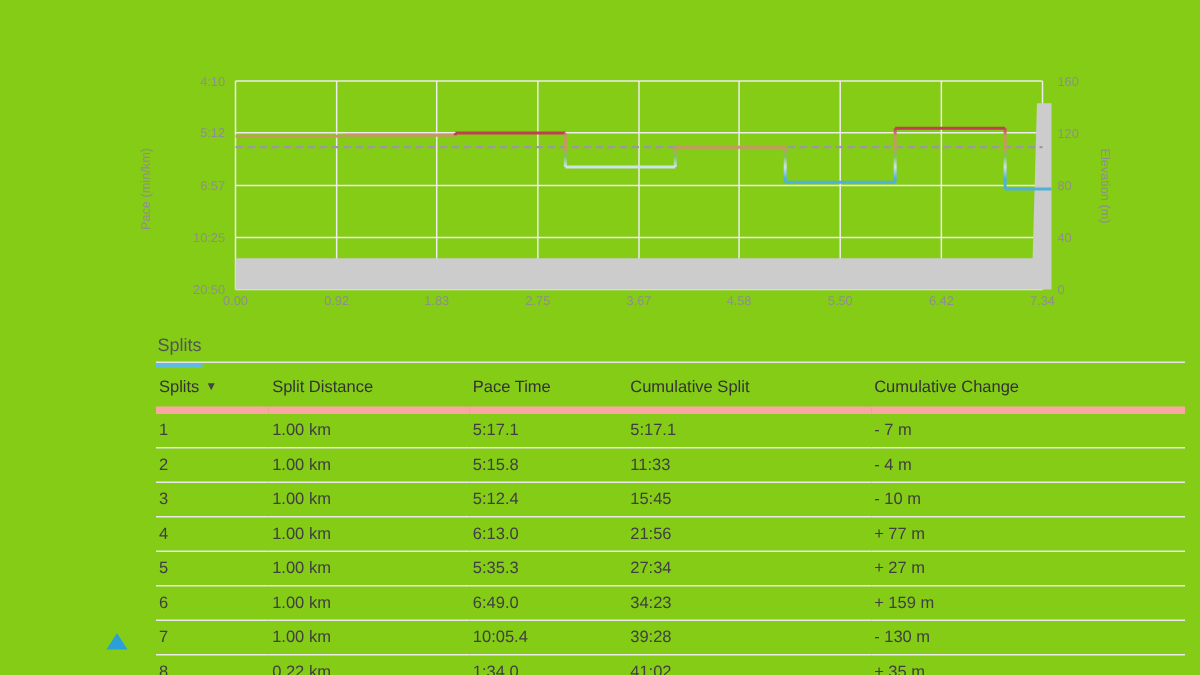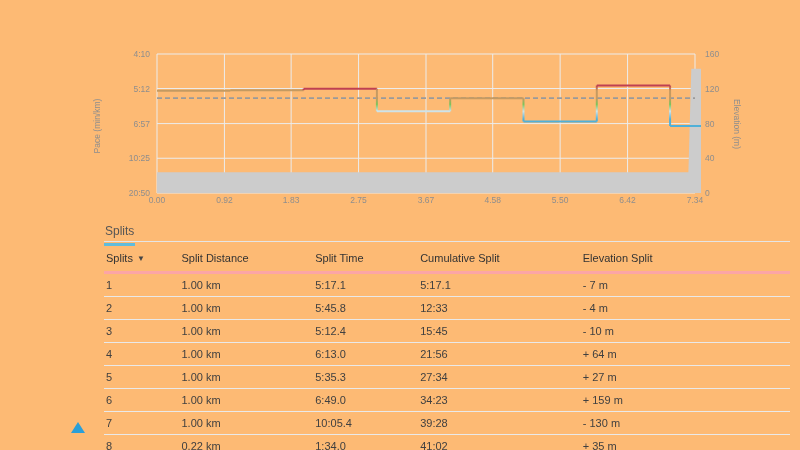--- a/index.html
+++ b/index.html
@@ -1,26 +1,26 @@
 <!DOCTYPE html>
 <html><head>
 <meta charset="utf-8">
 <style>
   html,body{margin:0;padding:0;background:#fff;}
-  #app{position:relative;width:800px;height:450px;background:#fdba74;overflow:hidden;
+  #app{position:relative;width:800px;height:450px;background:#84cc16;overflow:hidden;
        font-family:"Liberation Sans","DejaVu Sans",sans-serif;}
   #chart-wrap{position:absolute;left:0;top:0;width:800px;height:215px;}
   svg text{font-family:"Liberation Sans","DejaVu Sans",sans-serif;}
   #content{position:absolute;left:104px;top:221px;width:686px;}
   .tabbar{border-bottom:1px solid #e5e5e5;height:20px;}
   .tab{display:inline-block;font-size:12px;color:#555;padding:2px 1px 5px 1px;
        border-bottom:3px solid #5fbcdd;cursor:pointer;}
   table{width:100%;border-collapse:collapse;margin-top:7px;table-layout:fixed;}
   th{ text-align:left;font-weight:400;font-size:11px;color:#333;
-      padding:3px 4px 7px 2px;border-bottom:3px solid #fca5a5;}
+      padding:3px 4px 7px 2px;border-bottom:5px solid #fca5a5;}
   td{ font-size:11px;color:#404040;padding:4px 4px 4px 2px;height:14px;
       border-bottom:1px solid #e9e9e9;}
   tr.data-row{cursor:pointer;}
   .sort-icon{font-size:8px;color:#444;margin-left:4px;vertical-align:1px;}
   #back-top{position:absolute;left:71px;top:422px;width:0;height:0;cursor:pointer;
       border-left:7px solid transparent;border-right:7px solid transparent;
       border-bottom:11px solid #2b9fd8;}
 </style>
 </head>
 <body>
@@ -105,53 +105,53 @@
         <col style="width:11%">
           <col style="width:19.5%">
           <col style="width:15.3%">
         <col style="width:23.7%">
           <col style="width:30.5%">
       </colgroup>
       <thead>
           <tr id="head-row">
             <th><span>Splits</span><span class="sort-icon">▼</span></th>
             <th><span>Split Distance</span></th>
-            <th><span>Split Time</span></th>
+            <th><span>Pace Time</span></th>
             <th><span>Cumulative Split</span></th>
-            <th><span>Elevation Split</span></th>
+            <th><span>Cumulative Change</span></th>
           </tr>
         </thead>
       <tbody id="table-body">
           <tr class="data-row">
             <td>1</td>
             <td>1.00 km</td>
             <td>5:17.1</td>
             <td>5:17.1</td>
             <td>- 7 m</td>
           </tr>
           <tr class="data-row">
             <td>2</td>
             <td>1.00 km</td>
-            <td>5:45.8</td>
-            <td>12:33</td>
+            <td>5:15.8</td>
+            <td>11:33</td>
             <td>- 4 m</td>
           </tr>
           <tr class="data-row">
             <td>3</td>
             <td>1.00 km</td>
             <td>5:12.4</td>
             <td>15:45</td>
             <td>- 10 m</td>
           </tr>
           <tr class="data-row">
             <td>4</td>
             <td>1.00 km</td>
             <td>6:13.0</td>
             <td>21:56</td>
-            <td>+ 64 m</td>
+            <td>+ 77 m</td>
           </tr>
           <tr class="data-row">
             <td>5</td>
             <td>1.00 km</td>
             <td>5:35.3</td>
             <td>27:34</td>
             <td>+ 27 m</td>
           </tr>
           <tr class="data-row">
             <td>6</td>

